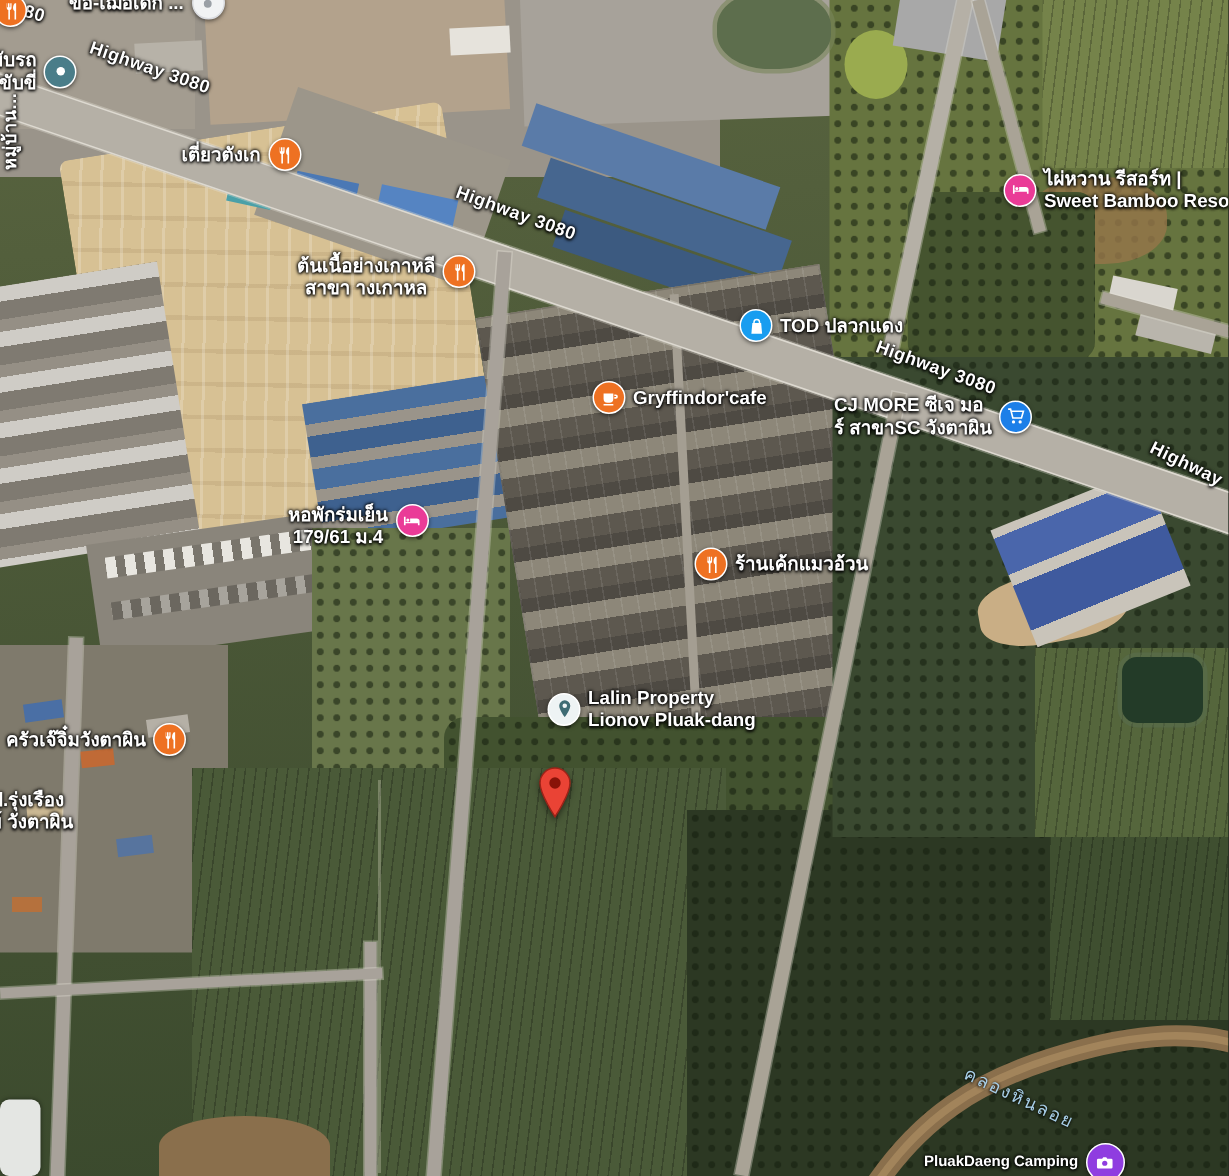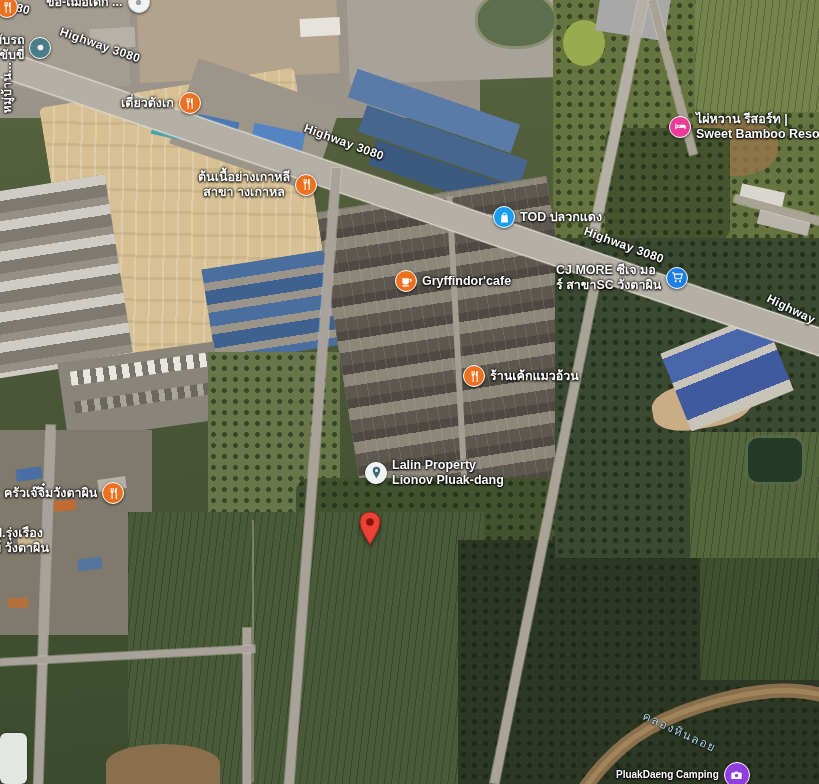--- a/index.html
+++ b/index.html
@@ -13,21 +13,21 @@
   .waterlbl{position:absolute;color:#a8cfe8;font-size:12px;letter-spacing:1.5px;white-space:nowrap;
        text-shadow:0 0 2px rgba(0,0,0,.8),0 1px 2px rgba(0,0,0,.7);}
   .poi{position:absolute;display:flex;align-items:center;gap:5px;}
   .poi .lines{display:flex;flex-direction:column;}
   .poi .lbl{color:#fff;font-weight:700;font-size:12.5px;line-height:1.18;white-space:nowrap;
        text-shadow:0 0 2px #000,0 0 3px #000,0 1px 2px rgba(0,0,0,.95);}
   .dot{width:22px;height:22px;border-radius:50%;border:1.5px solid #fff;box-sizing:border-box;
        display:flex;align-items:center;justify-content:center;flex:none;
        box-shadow:0 1px 3px rgba(0,0,0,.55);}
   .dot svg{width:13px;height:13px;display:block;}
-  .ctr{align-items:center}.ctr .lines{align-items:center}
+  .ctr{align-items:flex-start}.ctr .lines{align-items:center}
   .texdots{background-image:radial-gradient(rgba(20,30,14,.55) 28%,transparent 32%);background-size:11px 11px;}
   .ridge{background-image:repeating-linear-gradient(95deg,rgba(0,0,0,.14) 0 2px,transparent 2px 9px);}
   .rows{background-image:repeating-linear-gradient(97deg,rgba(0,0,0,.22) 0 1px,transparent 1px 7px);}
 </style>
 </head>
 <body>
 
 <div id="map">
 
   <div class="patch" style="left:0;top:0;width:480px;height:118px;background:#9a948a;"></div>
@@ -166,22 +166,34 @@
       <span class="lbl">ต้นเนื้อย่างเกาหลี</span>
       <span class="lbl">สาขา างเกาหล</span>
     </span>
     <span class="dot" style="background:#ee7122;">
         <svg viewBox="0 0 12 12" fill="#fff">
           <path d="M3.2 1v2.9c0 .7.4 1.2 1 1.4V11h1V5.3c.6-.2 1-.7 1-1.4V1h-.8v2.6h-.5V1h-.9v2.6h-.5V1h-.3zM8.2 1c-.9.8-1.3 2.5-1 3.8.1.5.4.9.8 1.1V11h1V1h-.8z"></path>
         </svg>
       </span>
   </div>
 
-
-  <div class="poi" style="left:395px;top:270px;justify-content:space-between;">
+  <div class="poi ctr" style="left:192px;top:336px;">
+    <span class="lines">
+      <span class="lbl">หอพักร่มเย็น</span>
+      <span class="lbl">179/61 ม.4</span>
+    </span>
+    <span class="dot" style="background:#ea3b97;">
+        <svg viewBox="0 0 12 12" fill="#fff">
+          <path d="M1.2 3.3v5.2h1V7.2h7.6v1.3h1V5.9c0-.9-.7-1.6-1.6-1.6H5v2.1H2.2V3.3z"></path>
+          <circle cx="3.6" cy="5.3" r=".95"></circle>
+        </svg>
+      </span>
+  </div>
+
+  <div class="poi" style="left:395px;top:254px;justify-content:space-between;">
     <span class="dot" style="background:#ee7122;">
         <svg viewBox="0 0 12 12" fill="#fff">
           <path d="M2.2 3.1h6v3.2A2.4 2.4 0 0 1 5.8 8.7H4.6a2.4 2.4 0 0 1-2.4-2.4zM8.8 3.7h.9a1.3 1.3 0 0 1 0 2.6h-.9v-1h.8a.35.35 0 0 0 0-.7h-.8zM2.2 9.5h6v1h-6z"></path>
         </svg>
       </span>
     <span class="lbl">Gryffindor'cafe</span>
   </div>
 
   <div class="poi" style="left:463px;top:352px;margin-top:13px;">
     <span class="dot" style="background:#ee7122;">

